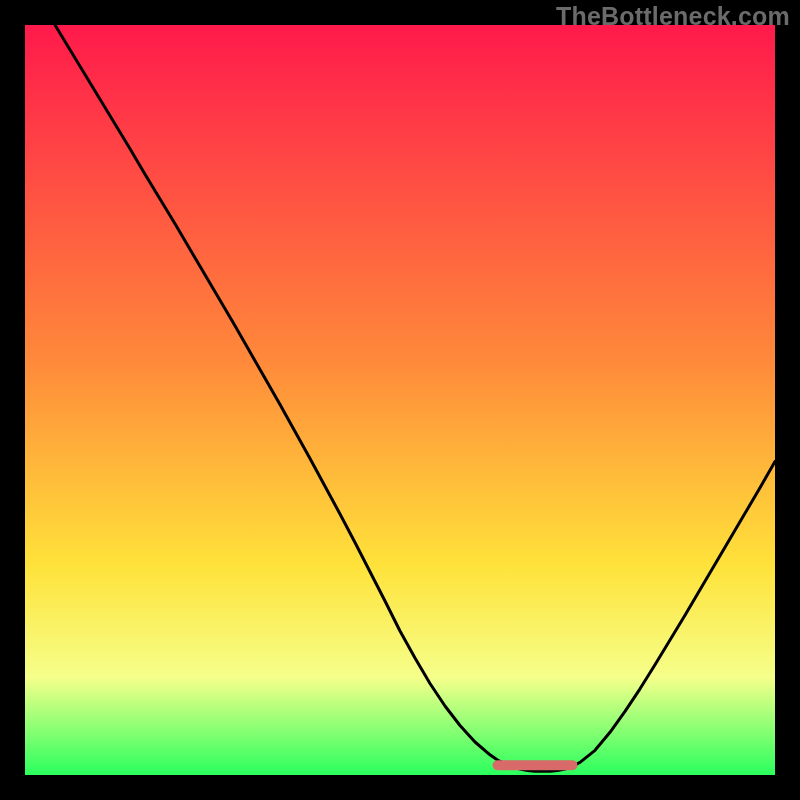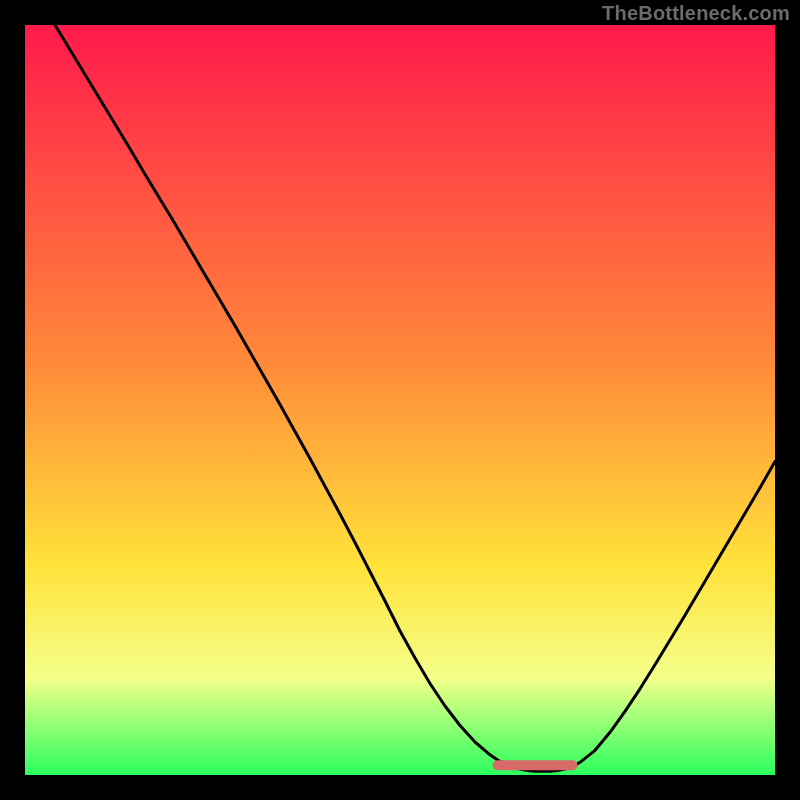--- a/index.html
+++ b/index.html
@@ -23,21 +23,21 @@
     left: 25px;
     top: 25px;
     width: 750px;
     height: 750px;
   }
   .watermark {
     position: absolute;
     top: 2px;
     right: 10px;
     font-family: Arial, Helvetica, sans-serif;
-    font-size: 20px;
+    font-size: 25px;
     font-weight: 700;
     color: #6b6b6b;
     letter-spacing: 0.2px;
   }
 </style>
 </head>
 <body>
 
 <div class="frame">
   <div class="watermark">TheBottleneck.com</div>

